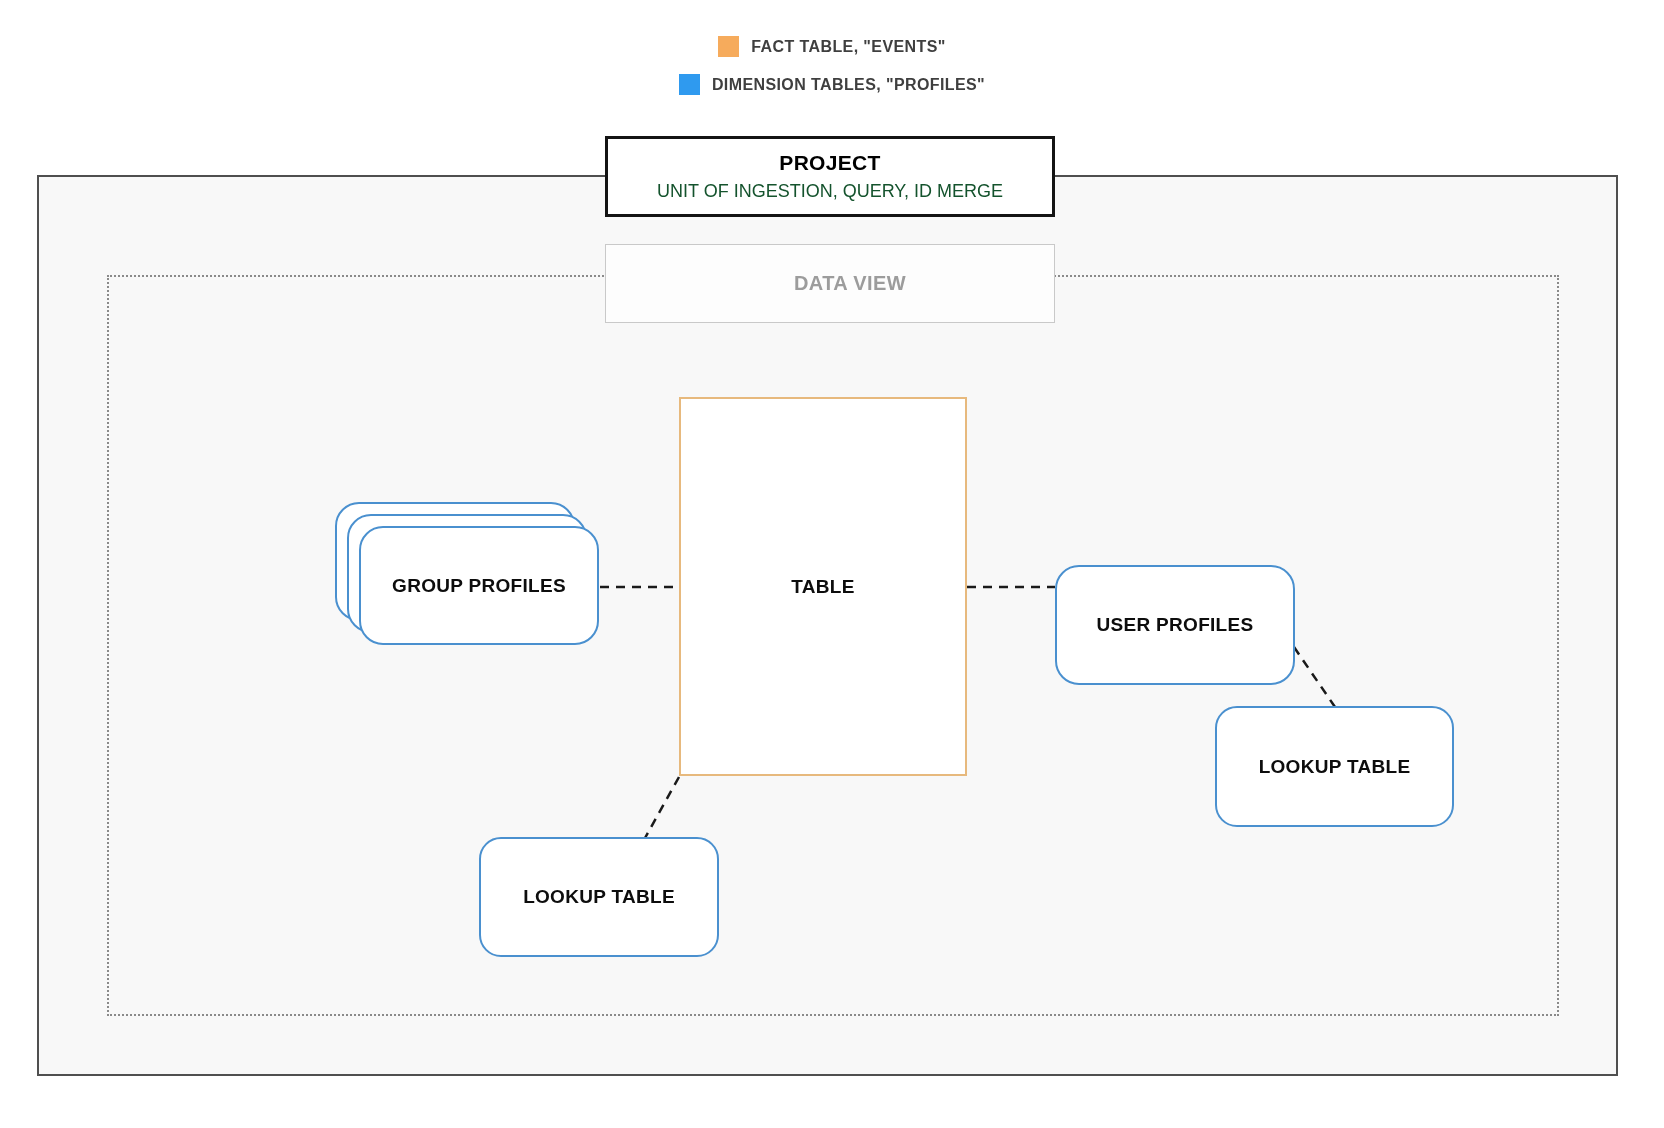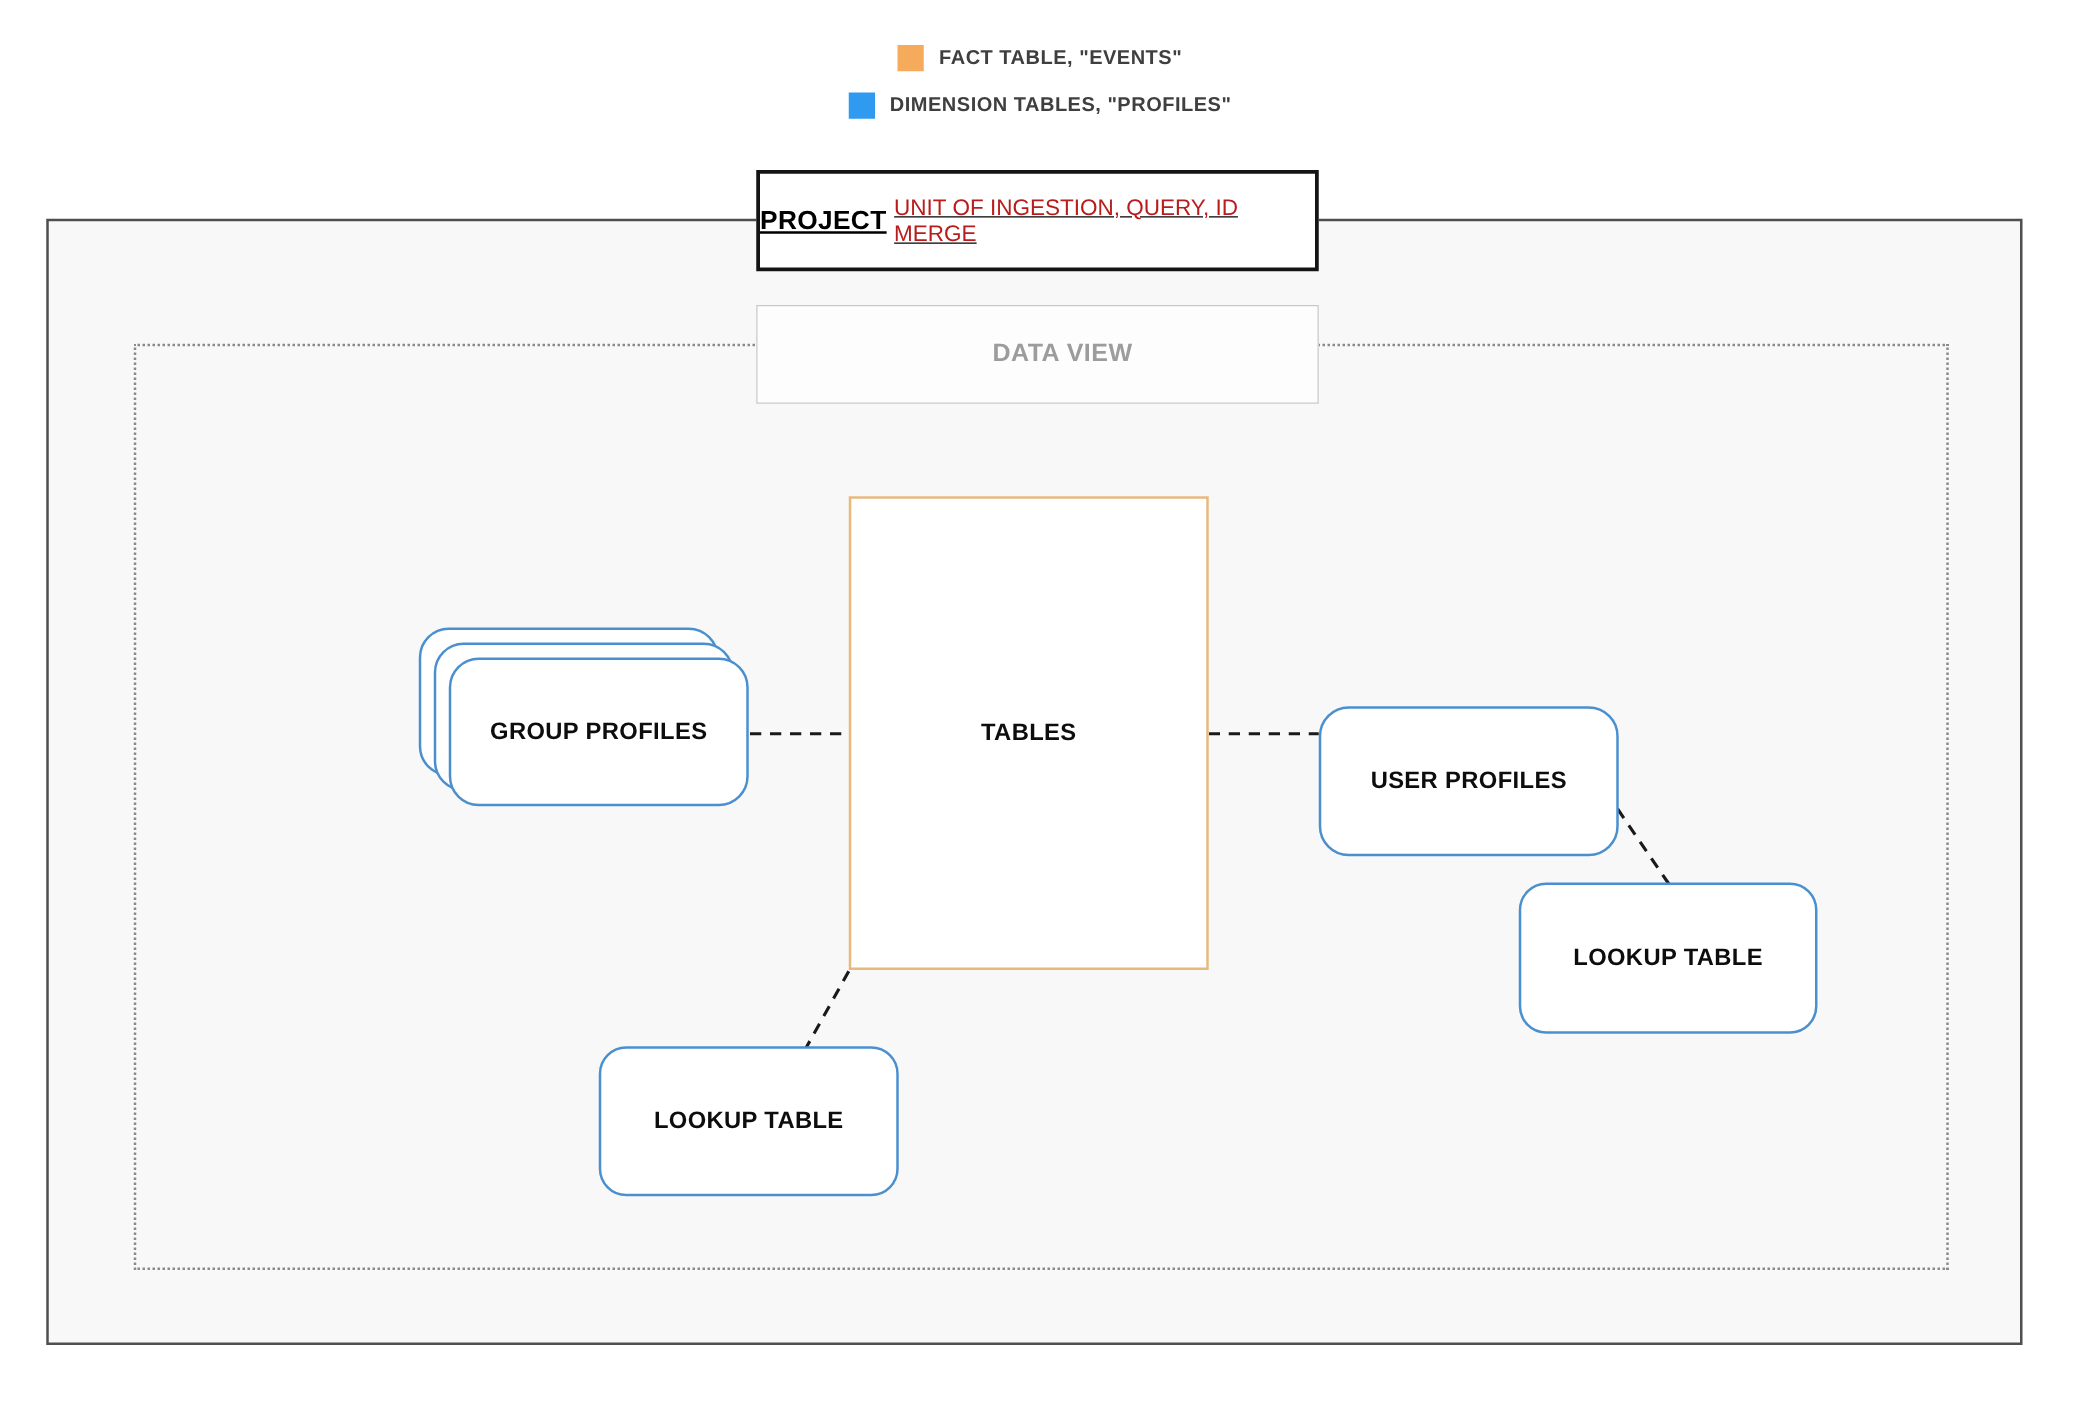--- a/index.html
+++ b/index.html
@@ -19,26 +19,25 @@
   .legend-row { display: flex; align-items: center; gap: 12px; }
   .legend-swatch { width: 21px; height: 21px; flex: 0 0 auto; }
   .legend-label {
     font-size: 16px; font-weight: bold; color: #3f3f3f; letter-spacing: 0.4px;
   }
 
   
   .project-box {
     position: absolute; left: 605px; top: 136px; width: 450px; height: 81px;
     background: #ffffff; border: 3px solid #141414; z-index: 5;
-    display: flex; align-items: center; justify-content: center;
+    display: flex; flex-direction: column; align-items: center; justify-content: center;
     gap: 6px;
-    text-decoration: underline;
   }
   .project-title { font-size: 21px; font-weight: bold; color: #000; letter-spacing: 0.3px; }
-  .project-subtitle { font-size: 18px; color: #b91c1c; }
+  .project-subtitle { font-size: 18px; color: #14532d; }
 
   
   .outer-box {
     position: absolute; left: 37px; top: 175px; width: 1581px; height: 901px;
     border: 2.5px solid #4f4f4f; background: #f8f8f8; z-index: 1;
   }
 
   
   .dotted-box {
     position: absolute; left: 107px; top: 275px; width: 1452px; height: 741px;
@@ -112,21 +111,21 @@
   </div>
 
   <svg class="connectors" width="1664" height="1128" viewBox="0 0 1664 1128">
     <line x1="600" y1="587" x2="679" y2="587" stroke="#1a1a1a" stroke-width="2.5" stroke-dasharray="9 7"></line>
     <line x1="967" y1="587" x2="1055" y2="587" stroke="#1a1a1a" stroke-width="2.5" stroke-dasharray="9 7"></line>
     <line x1="679" y1="777" x2="645" y2="838" stroke="#1a1a1a" stroke-width="2.5" stroke-dasharray="9 7"></line>
     <line x1="1294" y1="647" x2="1335" y2="707" stroke="#1a1a1a" stroke-width="2.5" stroke-dasharray="9 7"></line>
   </svg>
 
   <div class="events-box">
-    <span class="node-label">TABLES</span>
+    <span class="node-label">TABLE</span>
   </div>
 
   <div class="group-stack">
     <div class="blue-card group-card back"></div>
     <div class="blue-card group-card middle"></div>
     <div class="blue-card group-card front">
       <span class="node-label">GROUP PROFILES</span>
     </div>
   </div>
 

